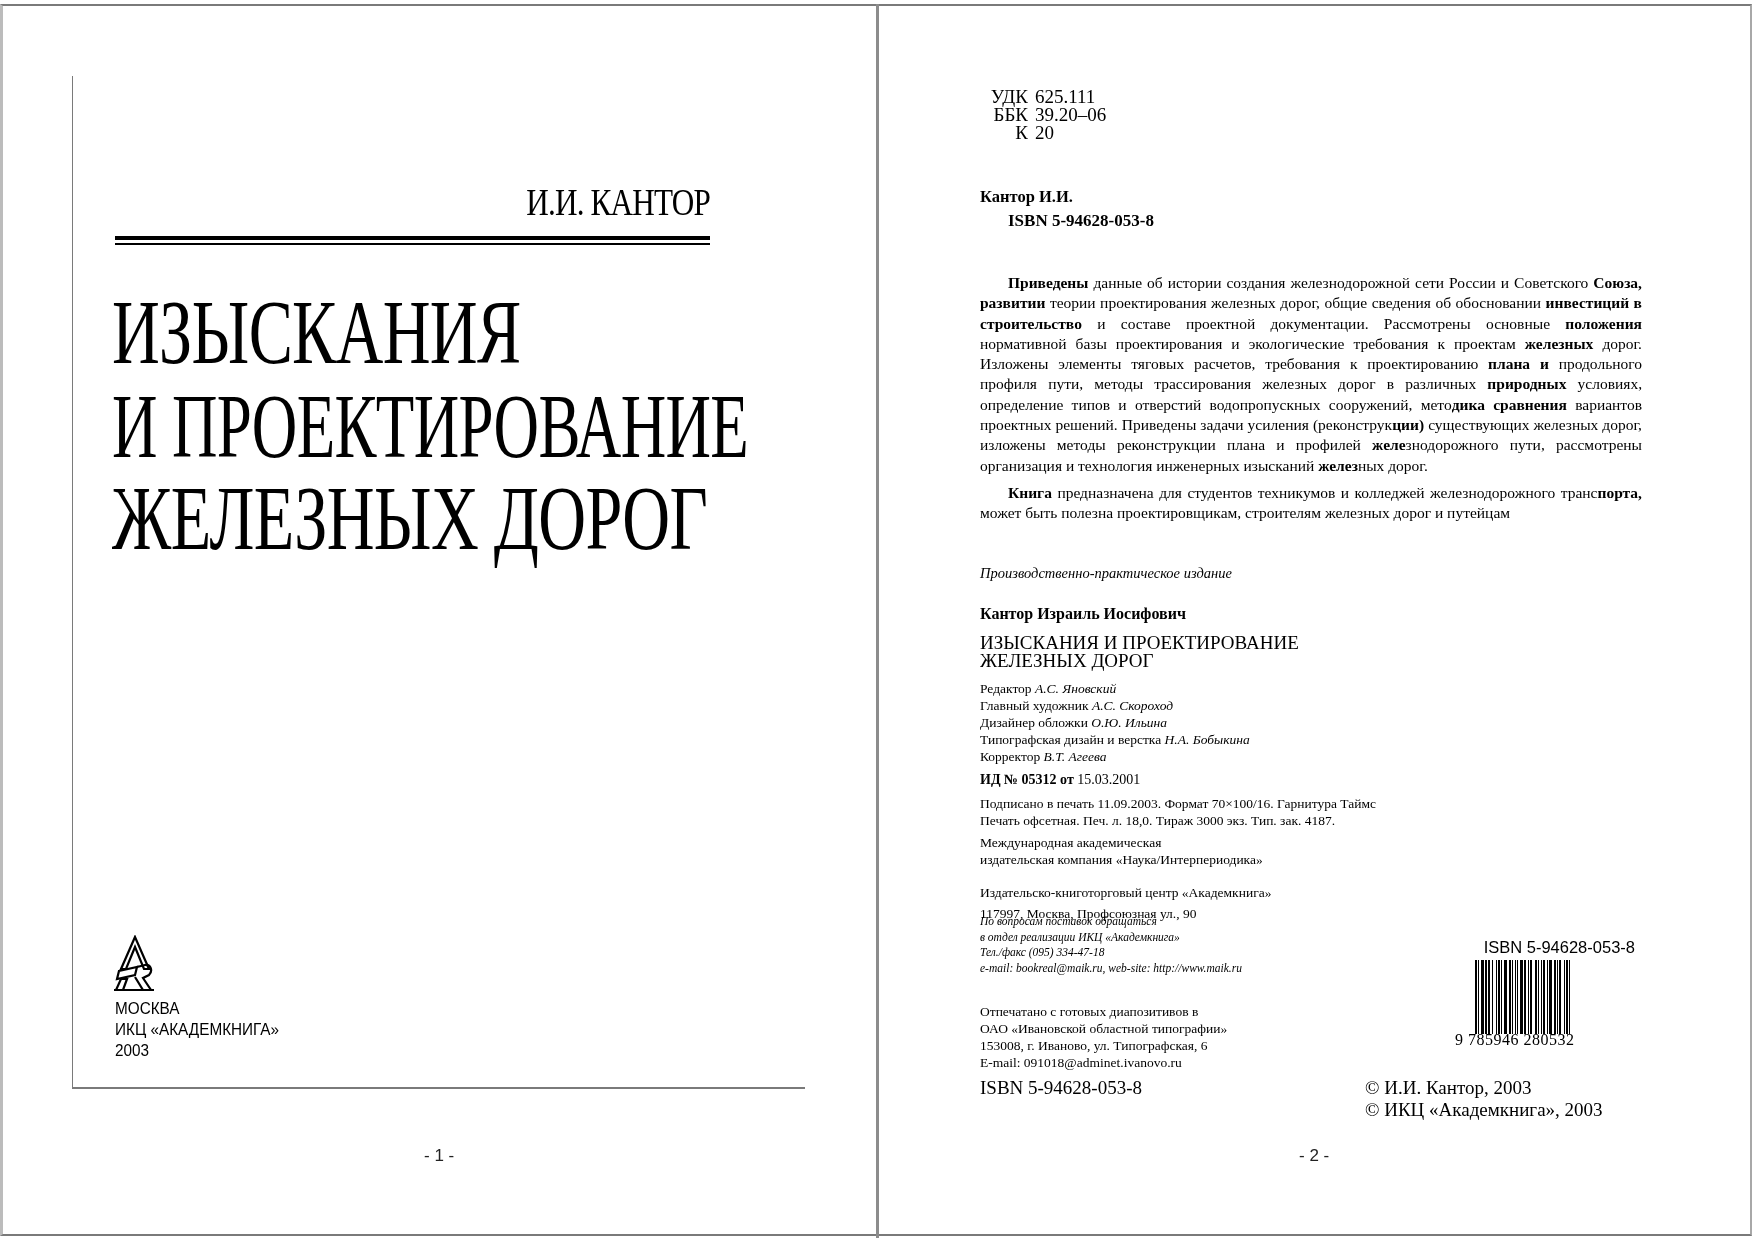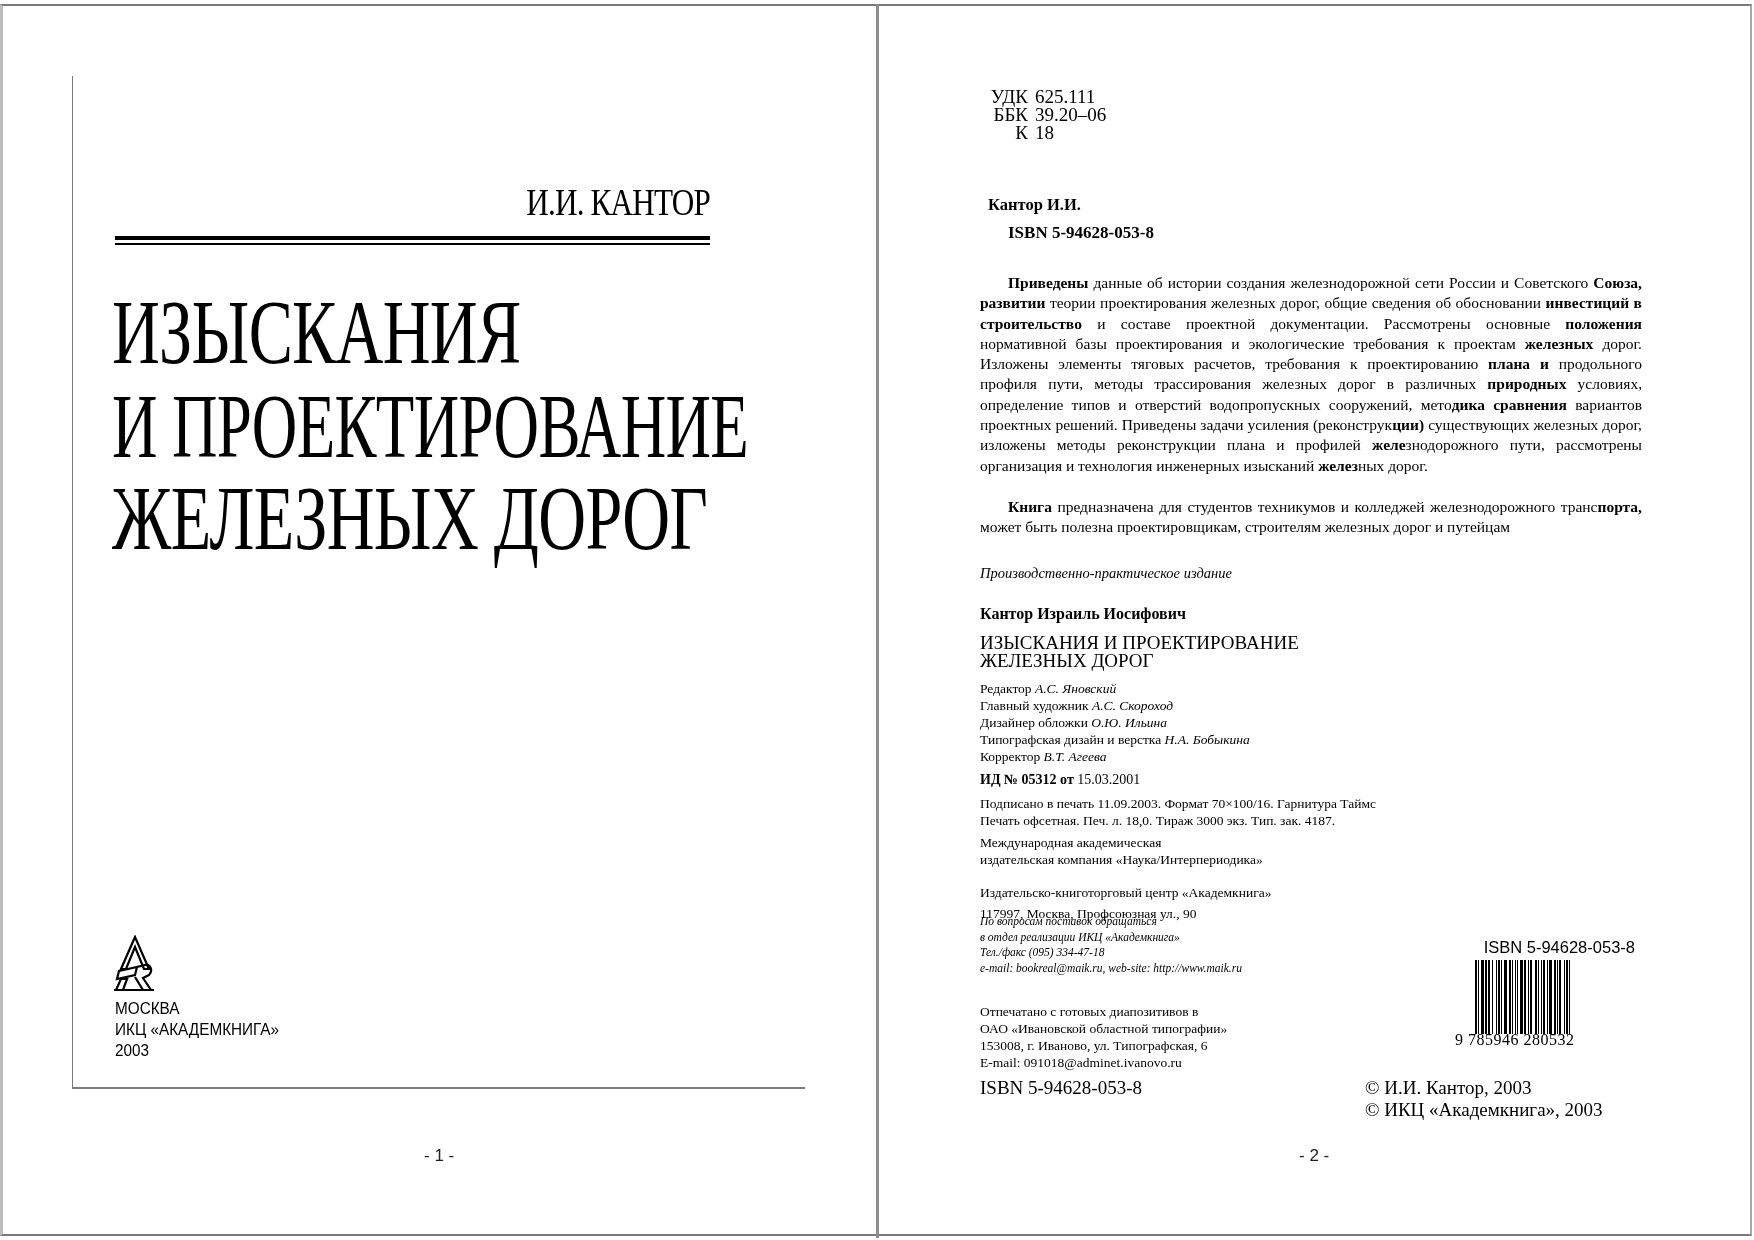--- a/index.html
+++ b/index.html
@@ -32,21 +32,21 @@
 
   
   .rp { position: absolute; left: 980px; font-size: 16px; line-height: 19px; white-space: nowrap; }
   .cls { top: 88px; font-size: 19px; line-height: 18px; }
   .cls .row { display: flex; }
   .cls .k { width: 48px; text-align: right; margin-right: 7px; }
   .cls .k.indent { width: 48px; }
   .biblio { top: 187px; width: 662px; white-space: normal; font-size: 16.5px; line-height: 20px; }
   .biblio .bold { font-weight: bold; }
   .biblio .ind { text-indent: 28px; }
-  .biblio p { margin: 8px; text-align: justify; }
+  .biblio p { margin: 0; text-align: justify; }
   .biblio .isbn { margin: 4px 0 4px 0; text-indent: 28px; font-weight: bold; font-size: 17px; }
   .abstract { top: 273px; width: 662px; white-space: normal; font-size: 15.5px; line-height: 20.3px; }
   .abstract p { margin: 0; text-indent: 28px; text-align: justify; }
   .abstract b { font-weight: bold; }
 
   .edtype { top: 564px; font-style: italic; font-size: 14.5px; }
   .fullauthor { top: 604px; font-weight: bold; font-size: 16px; }
   .bigtitle { top: 634px; font-size: 19px; line-height: 18px; }
   .staff { top: 680px; font-size: 13.5px; line-height: 17px; }
   .staff i { font-style: italic; }
@@ -105,32 +105,32 @@
     <div class="row">
       <span class="k">УДК</span>
       <span>625.111</span>
     </div>
     <div class="row">
       <span class="k">ББК</span>
       <span>39.20–06</span>
     </div>
     <div class="row">
       <span class="k indent">К</span>
-      <span>18</span>
+      <span>20</span>
     </div>
   </div>
 
   <div class="rp biblio">
     <p class="bold">Кантор И.И.</p>
     <p class="isbn">ISBN 5-94628-053-8</p>
   </div>
 
   <div class="rp abstract">
     <p><b>Приведены</b><span> данные об истории создания железнодорожной сети России и Советского </span><b>Союза, развитии</b><span> теории проектирования железных дорог, общие сведения об обосновании </span><b>инвестиций в строительство</b><span> и составе проектной документации. Рассмотрены основные </span><b>положения</b><span> нормативной базы проектирования и экологические требования к проектам </span><b>железных</b><span> дорог. Изложены элементы тяговых расчетов, требования к проектированию </span><b>плана и</b><span> продольного профиля пути, методы трассирования железных дорог в различных </span><b>природных</b><span> условиях, определение типов и отверстий водопропускных сооружений, мето</span><b>дика сравнения</b><span> вариантов проектных решений. Приведены задачи усиления (реконструк</span><b>ции)</b><span> существующих железных дорог, изложены методы реконструкции плана и профилей </span><b>желе</b><span>знодорожного пути, рассмотрены организация и технология инженерных изысканий </span><b>желез</b><span>ных дорог.</span></p>
-    <p style="margin-top:21px"><b>Книга</b><span> предназначена для студентов техникумов и колледжей железнодорожного транс</span><b>порта,</b><span> может быть полезна проектировщикам, строителям железных дорог и путейцам</span></p>
+    <p style="margin-top:7px"><b>Книга</b><span> предназначена для студентов техникумов и колледжей железнодорожного транс</span><b>порта,</b><span> может быть полезна проектировщикам, строителям железных дорог и путейцам</span></p>
   </div>
 
   <div class="rp edtype">Производственно-практическое издание</div>
   <div class="rp fullauthor">Кантор Израиль Иосифович</div>
   <div class="rp bigtitle">
     <div>ИЗЫСКАНИЯ И ПРОЕКТИРОВАНИЕ</div>
     <div>ЖЕЛЕЗНЫХ ДОРОГ</div>
   </div>
 
   <div class="rp staff">

